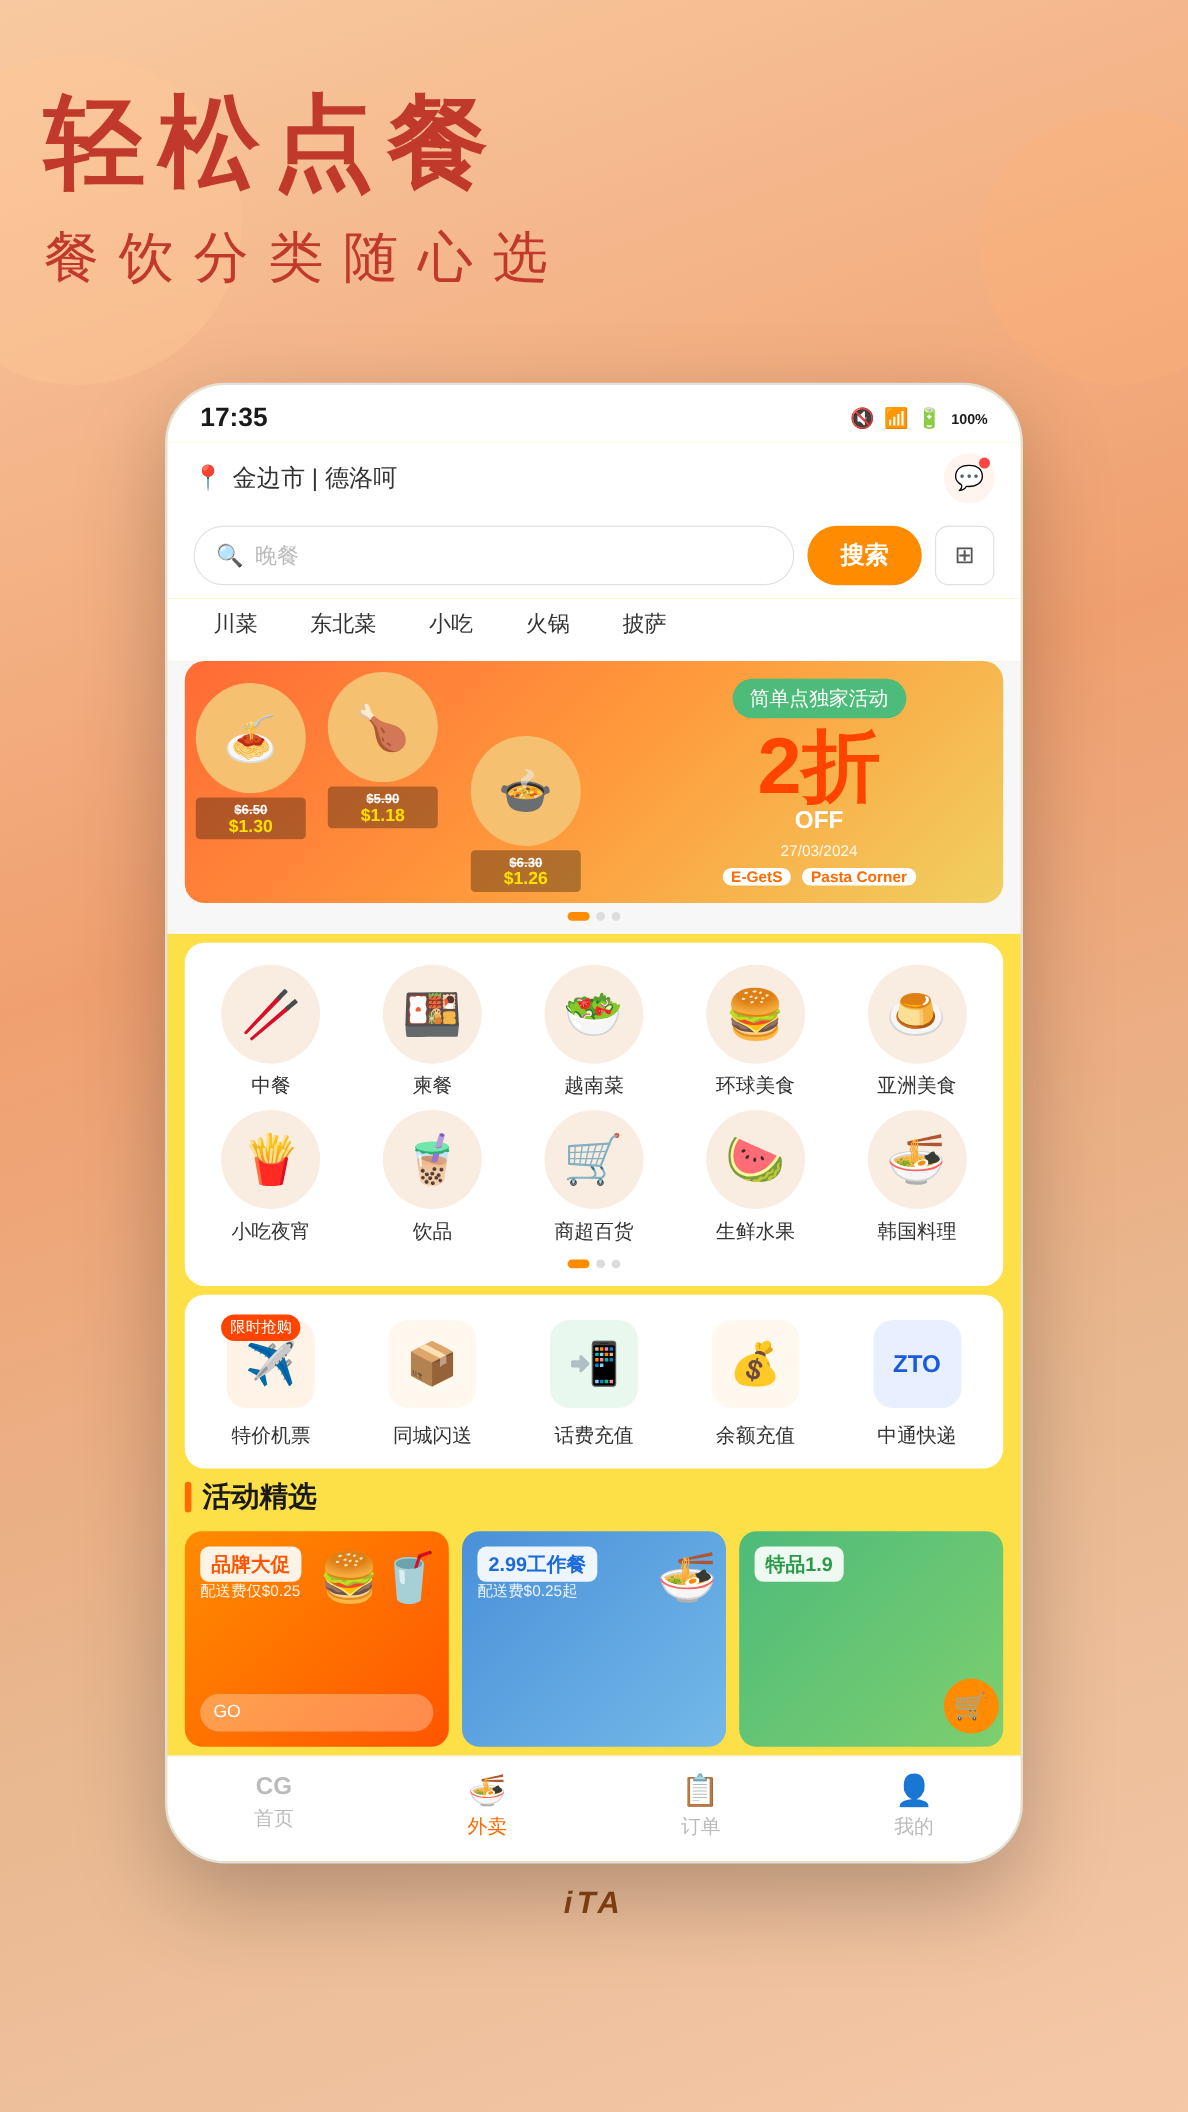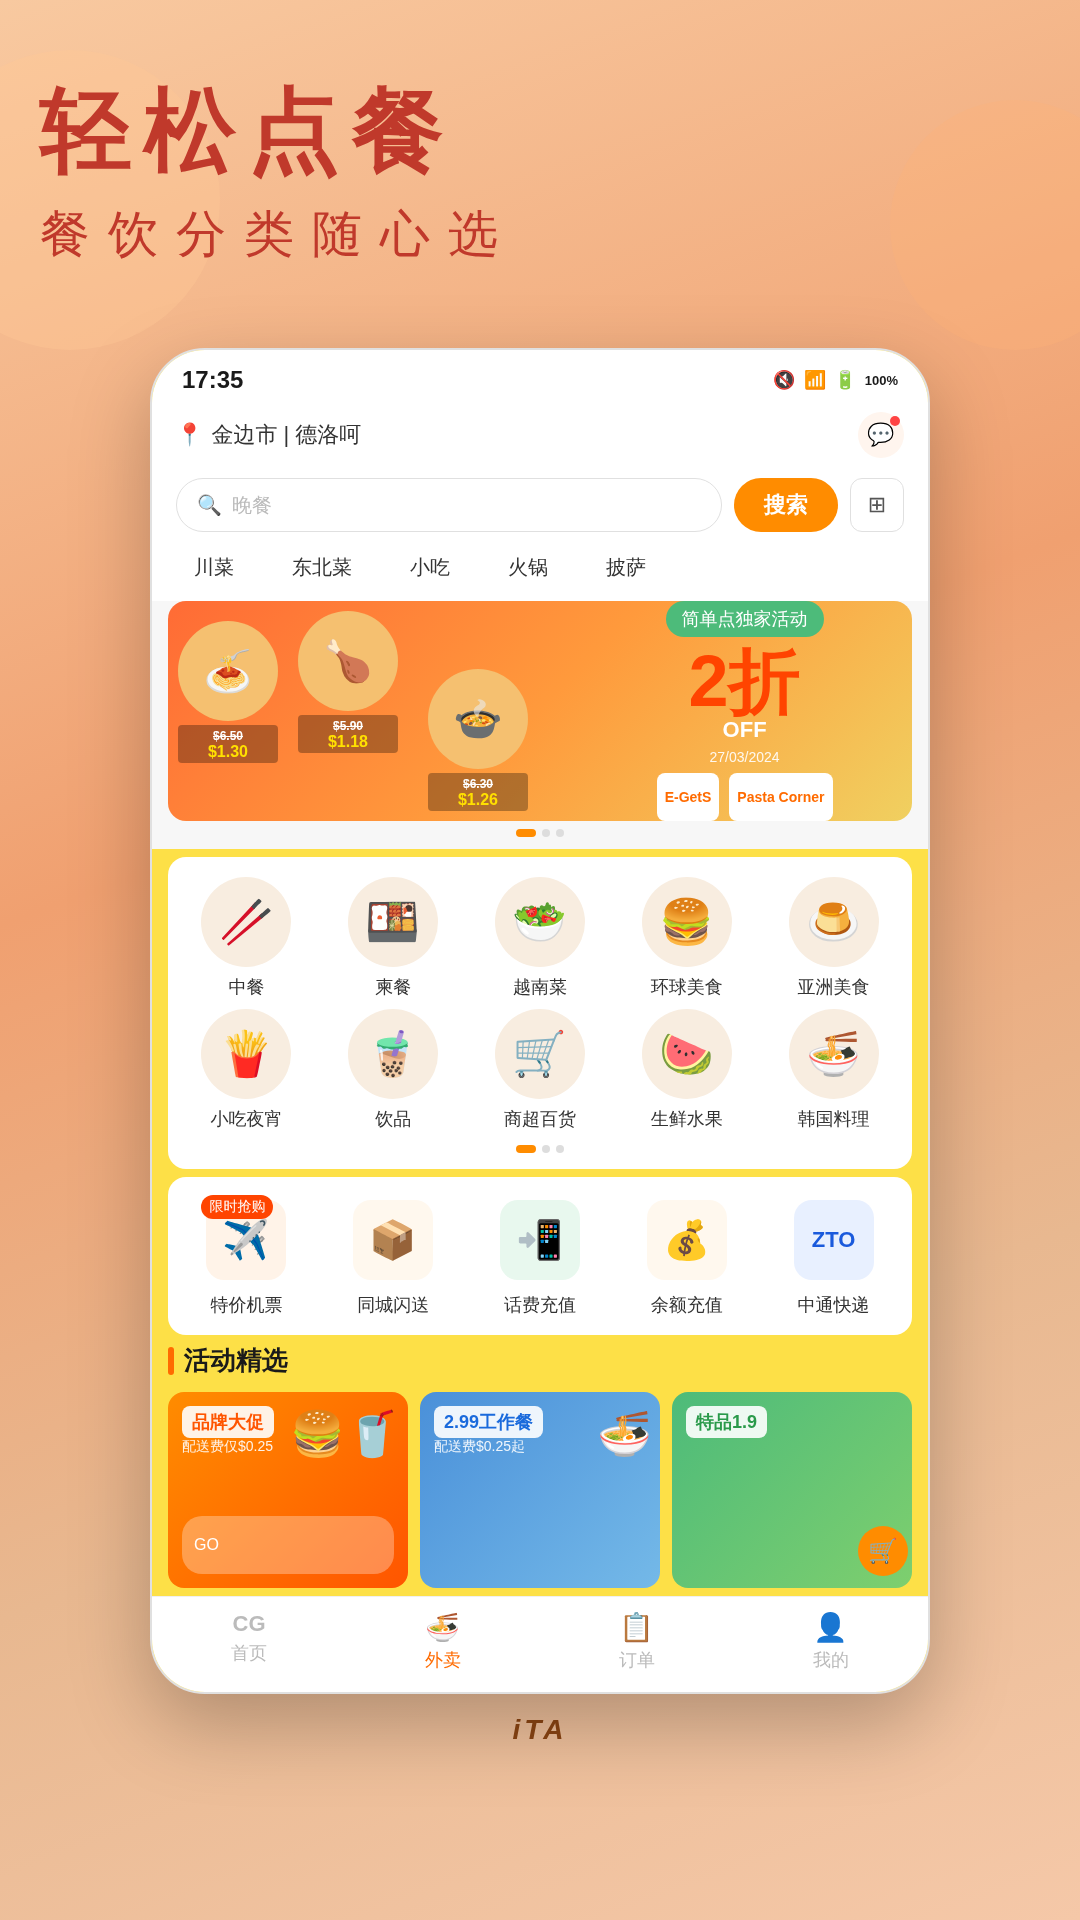--- a/index.html
+++ b/index.html
@@ -180,21 +180,21 @@
       justify-content: center;
       font-size: 22px;
       color: #555;
     }
 
     
     .cat-tags {
       background: #fff;
       padding: 4px 24px 14px;
       display: flex;
-      gap: 22px;
+      gap: 12px;
     }
     .cat-tag {
       font-size: 20px;
       color: #333;
       padding: 6px 18px;
       border-radius: 20px;
       cursor: pointer;
     }
 
     
@@ -297,21 +297,21 @@
       margin-top: 6px;
     }
     .promo-logos {
       display: flex;
       gap: 10px;
       margin-top: 8px;
     }
     .promo-logo {
       background: #fff;
       border-radius: 8px;
-      padding: 16px 8px;
+      padding: 0 8px;
       font-size: 14px;
       font-weight: 700;
       color: #ff6b00;
     }
 
     
     .banner-dots {
       display: flex;
       justify-content: center;
       gap: 6px;
@@ -482,21 +482,21 @@
       display: inline-block;
     }
     .card-sub {
       font-size: 14px;
       color: rgba(255,255,255,0.9);
     }
     .card-go {
       background: rgba(255,255,255,0.3);
       color: #fff;
       font-size: 16px;
-      padding: 20px 12px;
+      padding: 8px 12px;
       border-radius: 20px;
       display: inline-block;
       margin-top: 4px;
     }
 
     
     .bottom-nav {
       background: #fff;
       padding: 14px 0 20px;
       display: flex;

